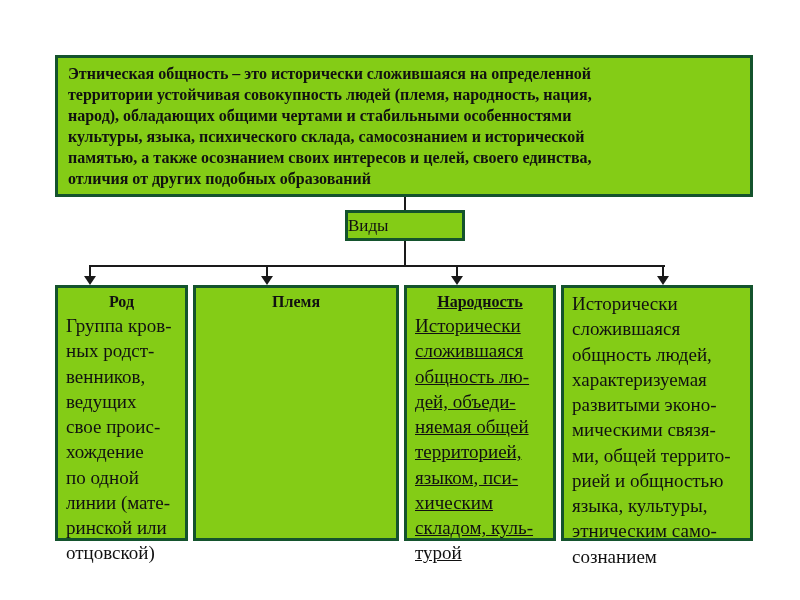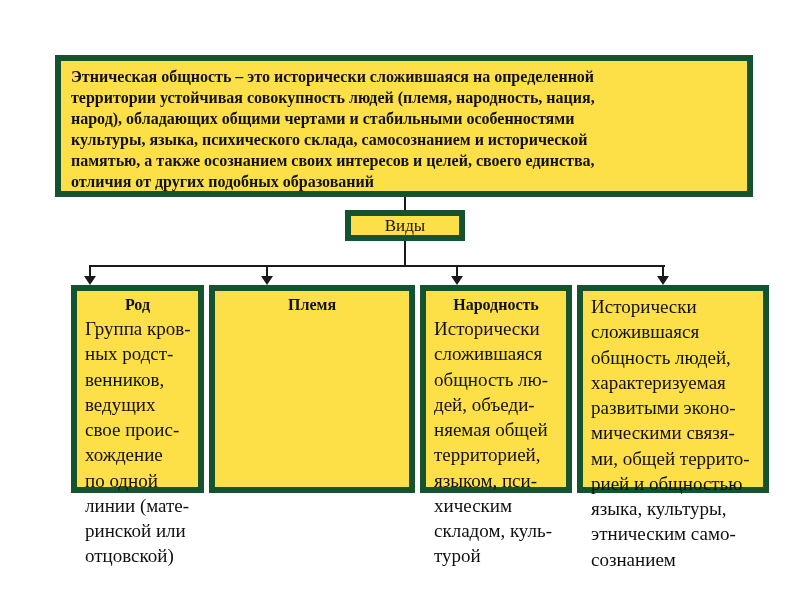--- a/index.html
+++ b/index.html
@@ -11,22 +11,22 @@
   }
   .stage {
     position: relative;
     width: 800px;
     height: 600px;
     background: #ffffff;
     overflow: hidden;
   }
   .box {
     position: absolute;
-    border: 6px solid #14532d;
-    background: #fde047;
+    border: 3px solid #14532d;
+    background: #84cc16;
     box-sizing: border-box;
   }
   .def-box {
     left: 55px;
     top: 55px;
     width: 698px;
     height: 142px;
     padding: 5px 10px 5px 10px;
   }
   .def-text {
@@ -39,28 +39,26 @@
   .def-text .term {
     font-weight: bold;
   }
   .vidy-box {
     left: 345px;
     top: 210px;
     width: 120px;
     height: 31px;
     display: flex;
     align-items: center;
-    justify-content: center;
     font-size: 17px;
   }
   .type-box {
     top: 285px;
-    height: 208px;
+    height: 256px;
     padding: 3px 0 0 0;
-    margin-left: 16px;
   }
   .type-title {
     text-align: center;
     font-weight: bold;
     font-size: 16px;
     margin: 2px 0 2px 0;
   }
   .type-body {
     font-size: 19px;
     line-height: 1.33;
@@ -125,21 +123,21 @@
 по одной
 линии (мате-
 ринской или
 отцовской)</div>
   </div>
 
   <div class="box type-box" style="left:193px; width:206px;">
     <div class="type-title">Племя</div>
   </div>
 
-  <div class="box type-box" style="left:404px; width:152px;">
+  <div class="box type-box" style="left:404px; width:152px;text-decoration:underline;">
     <div class="type-title">Народность</div>
     <div class="type-body">Исторически
 сложившаяся
 общность лю-
 дей, объеди-
 няемая общей
 территорией,
 языком, пси-
 хическим
 складом, куль-

